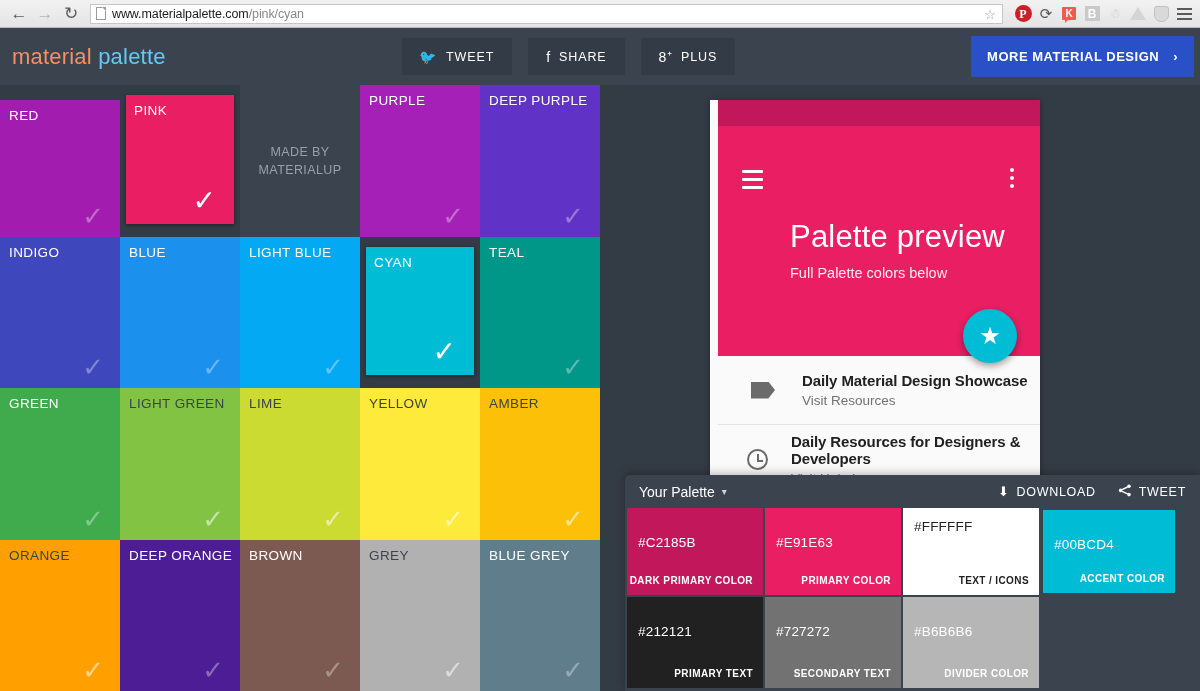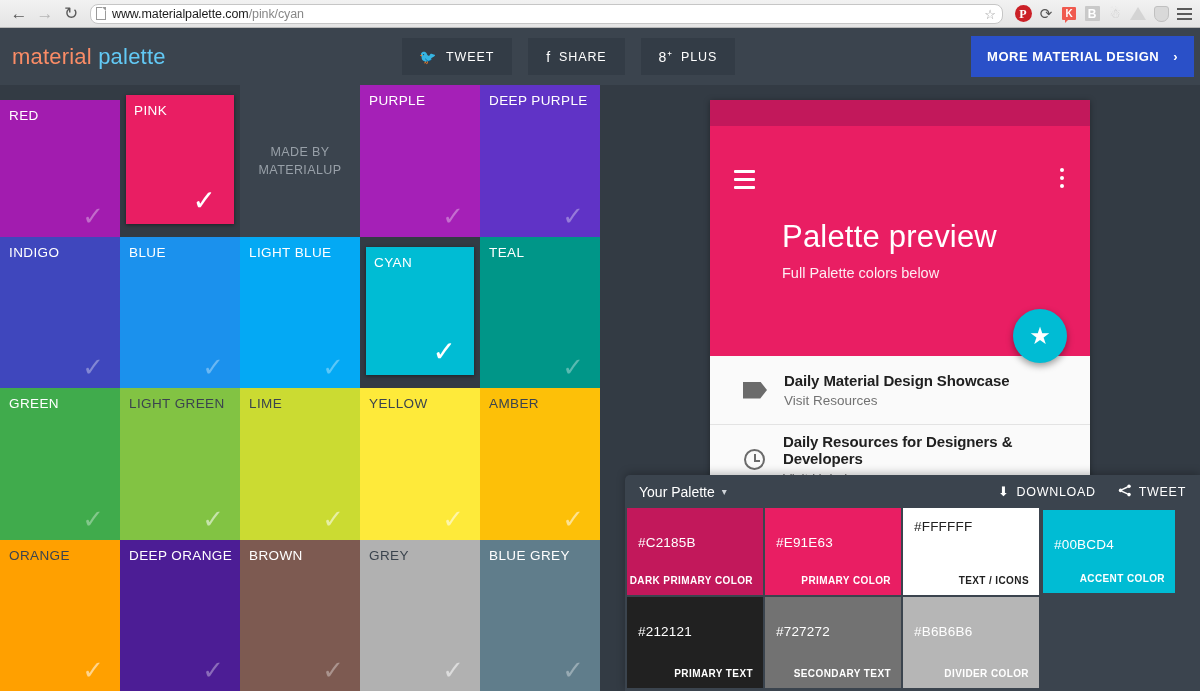--- a/index.html
+++ b/index.html
@@ -17,21 +17,21 @@
     border-bottom:1px solid #b8b8b8;
     display:flex; align-items:center; padding:0 6px;
   }
   .nav-btn{
     width:26px; height:26px; display:flex; align-items:center; justify-content:center;
     color:#5a5a5a; font-size:17px; line-height:1;
   }
   .nav-btn.disabled{ color:#b5b5b5; }
   .urlbar{
     flex:1; height:20px; margin:0 6px; background:#fff;
-    border:1px solid #c6c6c6; border-radius:8px;
+    border:1px solid #c6c6c6; border-radius:0;
     display:flex; align-items:center; padding:0 5px; position:relative;
   }
   .page-icon{
     width:10px; height:13px; background:#fff; border:1px solid #9a9a9a;
     margin-right:6px; position:relative; flex:0 0 auto;
   }
   .page-icon:after{
     content:""; position:absolute; right:-1px; top:-1px;
     border-width:0 4px 4px 0; border-style:solid; border-color:#fff #9a9a9a;
   }
@@ -97,37 +97,37 @@
   .tile.made-by span{ color:#98a0a8; font-size:12.5px; line-height:1.45; letter-spacing:.4px;}
   .tile.selected{ background:#333b44; }
   .tile.selected .swatch{
     position:absolute; left:6px; top:10px; right:6px; bottom:13px;
     box-shadow:0 1px 4px rgba(0,0,0,.45);
   }
   .tile.selected .name{ left:14px; top:18px; color:#fff; }
   .tile.selected .check{ right:24px; bottom:22px; color:#fff; font-weight:400; font-size:28px;}
 
   
-  .phone{ position:absolute; left:710px; top:100px; width:380px; height:380px;
-          background:#fafafa; box-shadow:0 1px 6px rgba(0,0,0,.35); overflow:hidden;}
+  .phone{ position:absolute; left:710px; top:100px; width:330px; height:380px;
+          background:#fafafa; box-shadow:0 1px 6px rgba(0,0,0,.35); overflow:hidden;padding-left:8px;}
   .phone-status{ height:26px; background:#c2185b; }
   .phone-appbar{ height:230px; background:#e91e63; position:relative; }
   .ham{ position:absolute; left:24px; top:44px; display:flex; flex-direction:column; gap:5px;}
   .ham i{ display:block; width:21px; height:3px; background:#fff; border-radius:1px;}
   .kebab{ position:absolute; right:26px; top:42px; display:flex; flex-direction:column; gap:4px;}
   .kebab i{ display:block; width:4px; height:4px; border-radius:50%; background:#fff;}
   .phone-title{ position:absolute; left:72px; top:93px; color:#fff; font-size:31px;
                 font-weight:300; letter-spacing:.2px; }
   .phone-sub{ position:absolute; left:72px; top:139px; color:rgba(255,255,255,.92);
               font-size:14.5px; }
   .fab{ position:absolute; right:23px; top:209px; width:54px; height:54px; border-radius:50%;
         background:#00bcd4; display:flex; align-items:center; justify-content:center;
         box-shadow:0 3px 7px rgba(0,0,0,.38); z-index:3; }
   .fab span{ color:#fff; font-size:24px; line-height:1; }
-  .list-item{ display:flex; align-items:center; gap:2px; height:69px;
+  .list-item{ display:flex; align-items:center; gap:12px; height:69px;
               border-bottom:1px solid #e3e3e3; padding-left:18px; }
   .li-icon{ width:54px; display:flex; align-items:center; justify-content:center; color:#6b6b6b;}
   .tag-shape{ width:24px; height:17px; background:#6b6b6b;
               clip-path:polygon(0 0,72% 0,100% 50%,72% 100%,0 100%); }
   .clock{ width:21px; height:21px; border:2px solid #6b6b6b; border-radius:50%; position:relative;}
   .clock:before{ content:""; position:absolute; left:8px; top:3px; width:2px; height:8px; background:#6b6b6b;}
   .clock:after{ content:""; position:absolute; left:8px; top:9px; width:6px; height:2px; background:#6b6b6b;}
   .li-text .t{ font-size:15px; color:#212121; font-weight:bold; letter-spacing:-.1px;}
   .li-text .s{ font-size:13.5px; color:#727272; margin-top:4px; }
 

